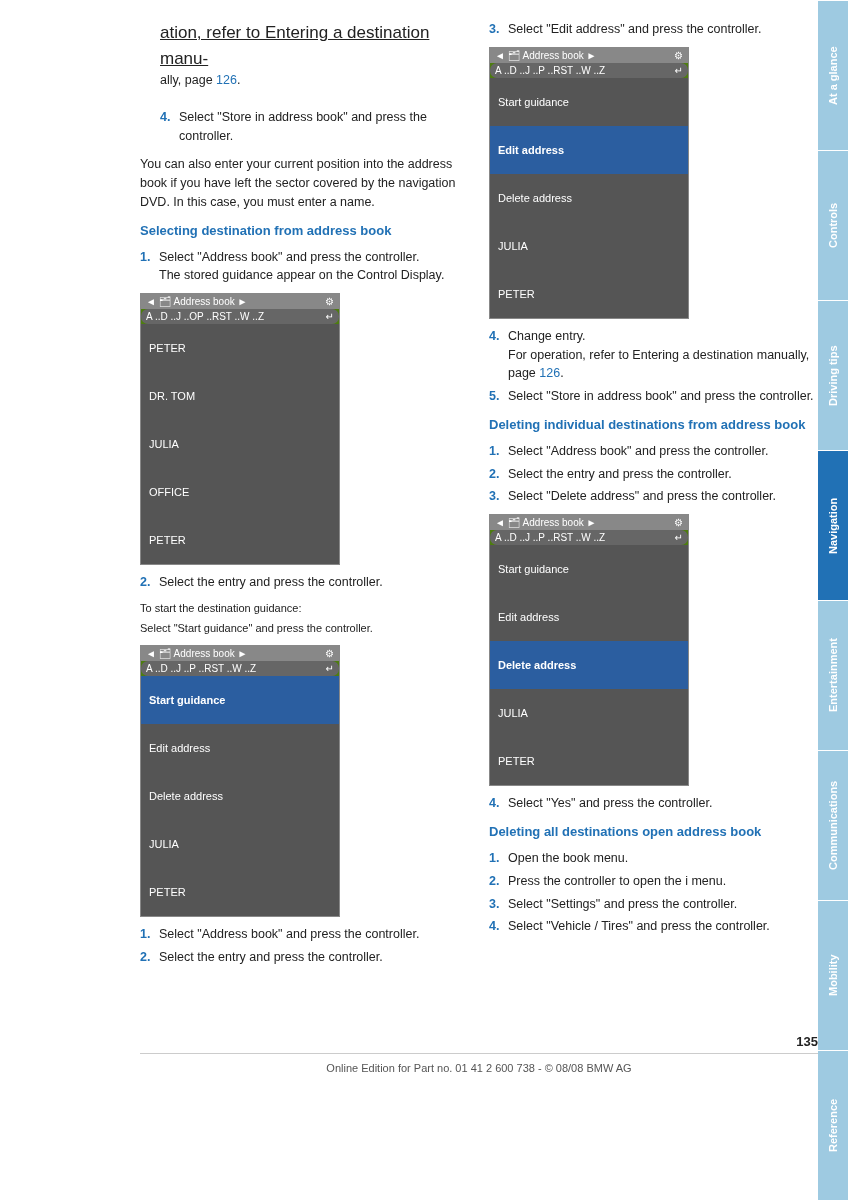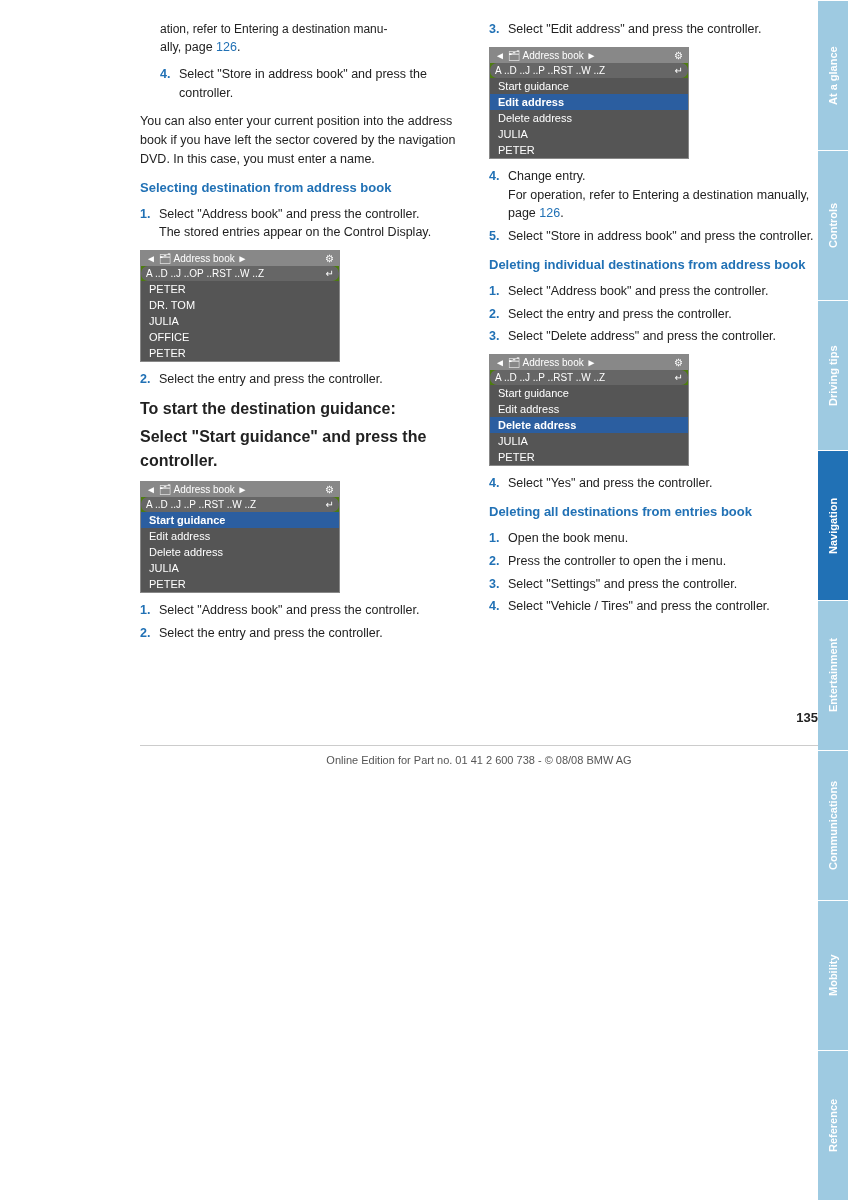--- a/index.html
+++ b/index.html
@@ -168,41 +168,40 @@
       background: #666;
       padding: 2px 5px;
       font-size: 10px;
       display: flex;
       align-items: flex-end;
       justify-content: space-between;
       border-radius: 7px;
     }
 
     .ab-item {
-      padding: 2px 8px;
+      padding: 18px 8px;
       font-size: 11px;
       background: #555;
     }
 
     .ab-item.selected {
       background: #2b5ea0;
       font-weight: bold;
     }
 
     .small-note {
-      font-size: 16px;
+      font-size: 11px;
       line-height: 1.5;
       margin-bottom: 4px;
-      font-weight: bold;
     }
 
     
     .page-footer {
       text-align: center;
-      margin-top: 20px;
+      margin-top: 4px;
       font-size: 11px;
       color: #555;
       border-top: 1px solid #ccc;
       padding-top: 8px;
     }
 
     .page-number {
       font-size: 13px;
       font-weight: bold;
       color: #222;
@@ -218,37 +217,37 @@
 <body>
 
 <div class="page-container">
   <div class="main-content">
 
     <div class="columns">
 
       <div class="col-left">
 
         <div class="intro-text">
-          <div style="font-size:12px; line-height:1.5;">ation, refer to Entering a destination manu-</div>
-          <div style="font-size:12.5px; line-height:1.5; margin-bottom:8px;">ally, page <a class="page-link">126</a>.</div>
+          <div style="font-size:17px; line-height:1.5;text-decoration:underline;">ation, refer to Entering a destination manu-</div>
+          <div style="font-size:12.5px; line-height:1.5; margin-bottom:18px;">ally, page <a class="page-link">126</a>.</div>
           <div class="numbered-item">
             <span class="num">4.</span>
             <span>Select "Store in address book" and press the controller.</span>
           </div>
         </div>
 
         <div class="para-indent">You can also enter your current position into the address book if you have left the sector covered by the navigation DVD. In this case, you must enter a name.</div>
 
         <div class="section-heading">Selecting destination from address book</div>
 
         <ul class="steps-list">
           <li>
             <span class="step-num">1.</span>
             <span class="step-text">Select "Address book" and press the controller.<br>
-              <span>The stored entries appear on the Control Display.</span>
+              <span>The stored guidance appear on the Control Display.</span>
             </span>
           </li>
         </ul>
 
         <div class="screenshot-container">
           <div class="ab-screenshot">
             <div class="ab-header">
               <span>◄ 🗂 Address book ►</span>
               <span>⚙</span>
             </div>
@@ -379,21 +378,21 @@
           </div>
         </div>
 
         <ul class="steps-list">
           <li>
             <span class="step-num">4.</span>
             <span class="step-text">Select "Yes" and press the controller.</span>
           </li>
         </ul>
 
-        <div class="section-heading">Deleting all destinations from entries book</div>
+        <div class="section-heading">Deleting all destinations open address book</div>
 
         <ul class="steps-list">
           <li>
             <span class="step-num">1.</span>
             <span class="step-text">Open the book menu.</span>
           </li>
           <li>
             <span class="step-num">2.</span>
             <span class="step-text">Press the controller to open the i menu.</span>
           </li>

